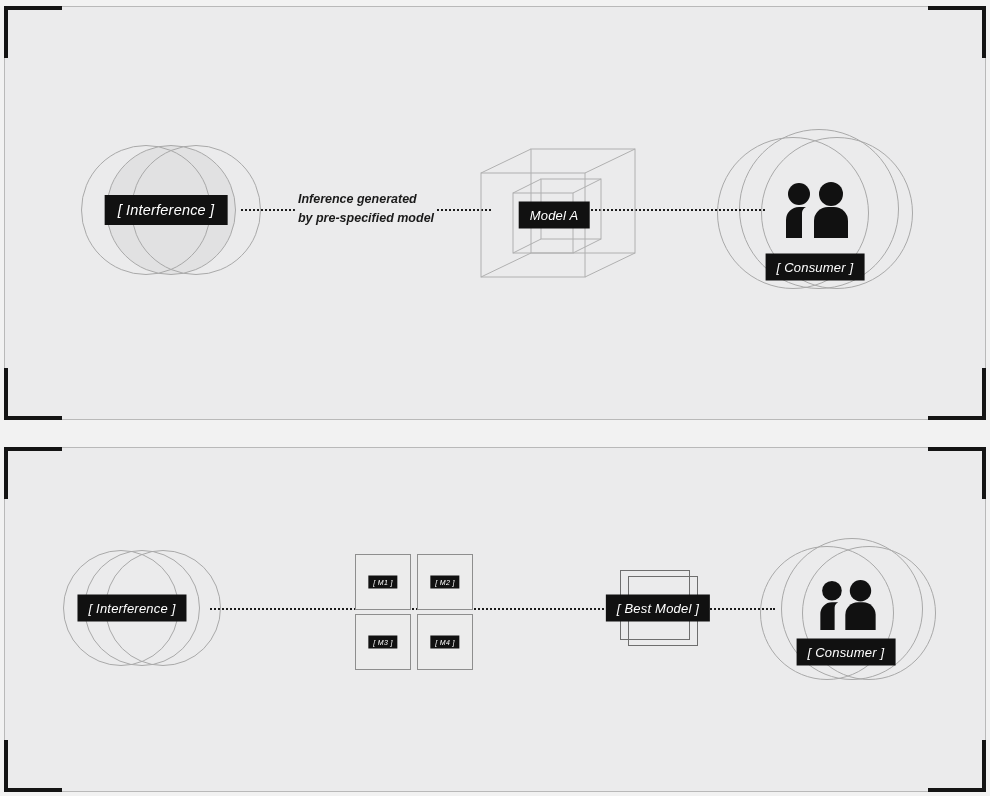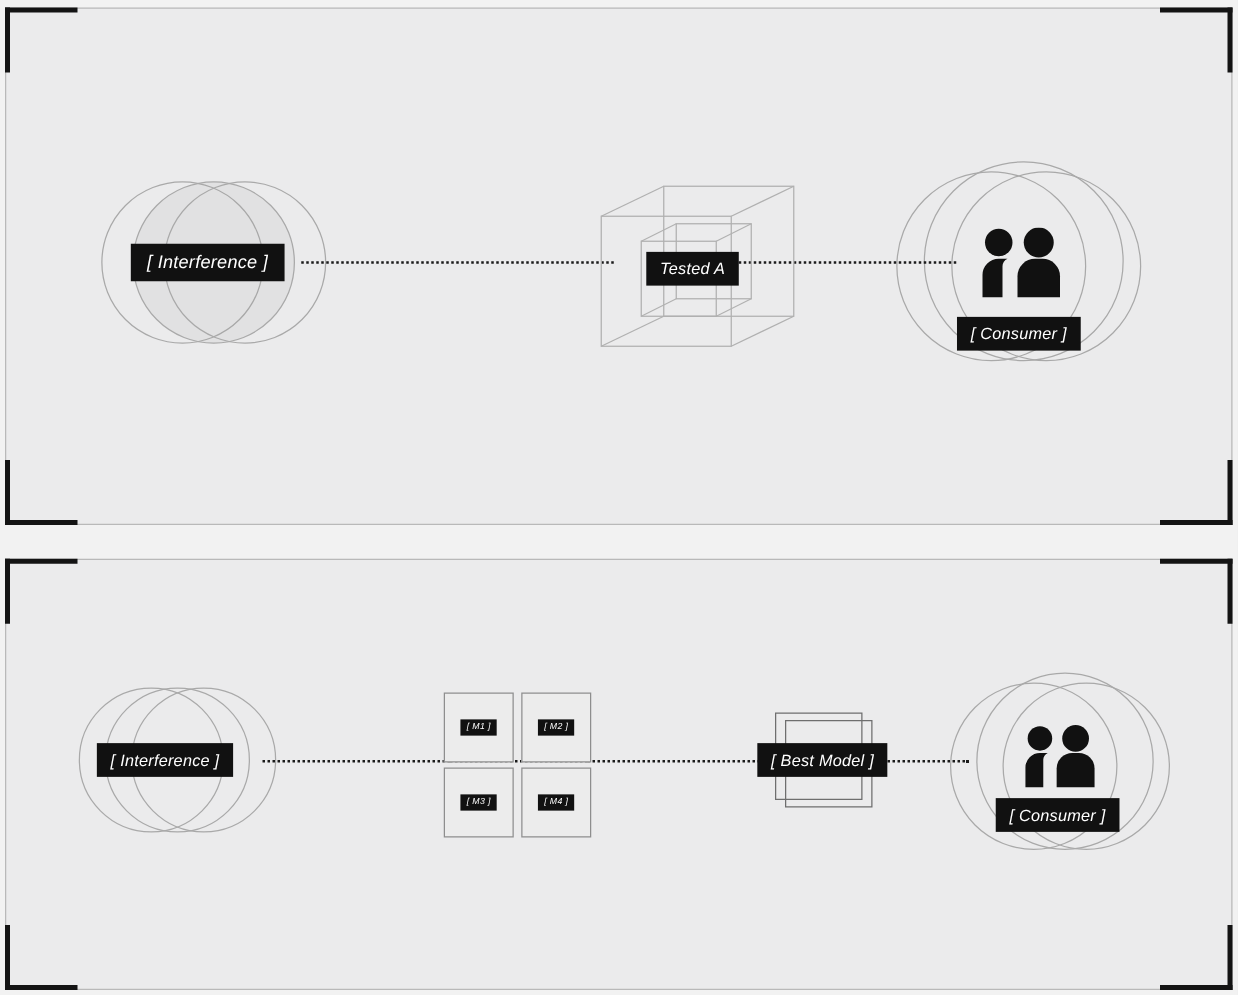--- a/index.html
+++ b/index.html
@@ -161,20 +161,24 @@
 
     <div class="dotline" style="left:570px; top:202px; width:190px;"></div>
 
     <div class="node" style="left:76px; top:138px; width:180px; height:130px;">
       <div class="circle" style="left:0px;  top:0px; width:130px; height:130px;"></div>
       <div class="circle filled" style="left:25px; top:0px; width:130px; height:130px;"></div>
       <div class="circle" style="left:50px; top:0px; width:130px; height:130px;"></div>
     </div>
     <div class="badge lg" style="left:161px; top:203px;">[ Interference ]</div>
 
+    <div class="caption" style="left:361px; top:202px;">
+      <span>Inference generated</span>
+      <span>by pre-specified model</span>
+    </div>
 
     <div class="cube" style="left:470px; top:136px;">
       <svg width="170" height="145" viewBox="0 0 170 145">
         <g fill="none" stroke="#b0b0b0" stroke-width="1">
 
           <rect x="6" y="30" width="104" height="104"></rect>
           <rect x="56" y="6" width="104" height="104"></rect>
           <line x1="6" y1="30" x2="56" y2="6"></line>
           <line x1="110" y1="30" x2="160" y2="6"></line>
           <line x1="6" y1="134" x2="56" y2="110"></line>
@@ -182,21 +186,21 @@
 
           <rect x="38" y="50" width="60" height="60"></rect>
           <rect x="66" y="36" width="60" height="60"></rect>
           <line x1="38" y1="50" x2="66" y2="36"></line>
           <line x1="98" y1="50" x2="126" y2="36"></line>
           <line x1="38" y1="110" x2="66" y2="96"></line>
           <line x1="98" y1="110" x2="126" y2="96"></line>
         </g>
       </svg>
     </div>
-    <div class="badge md" style="left:549px; top:208px;">Tested A</div>
+    <div class="badge md" style="left:549px; top:208px;">Model A</div>
 
     <div class="node" style="left:712px; top:122px; width:196px; height:168px;">
       <div class="circle" style="left:0px;  top:8px;  width:152px; height:152px;"></div>
       <div class="circle" style="left:22px; top:0px;  width:160px; height:160px;"></div>
       <div class="circle" style="left:44px; top:8px;  width:152px; height:152px;"></div>
     </div>
     <div class="people" style="left:775px; top:175px;">
       <svg width="74" height="56" viewBox="0 0 74 56">
         <g fill="#111111">
           <circle cx="19" cy="12" r="11"></circle>

